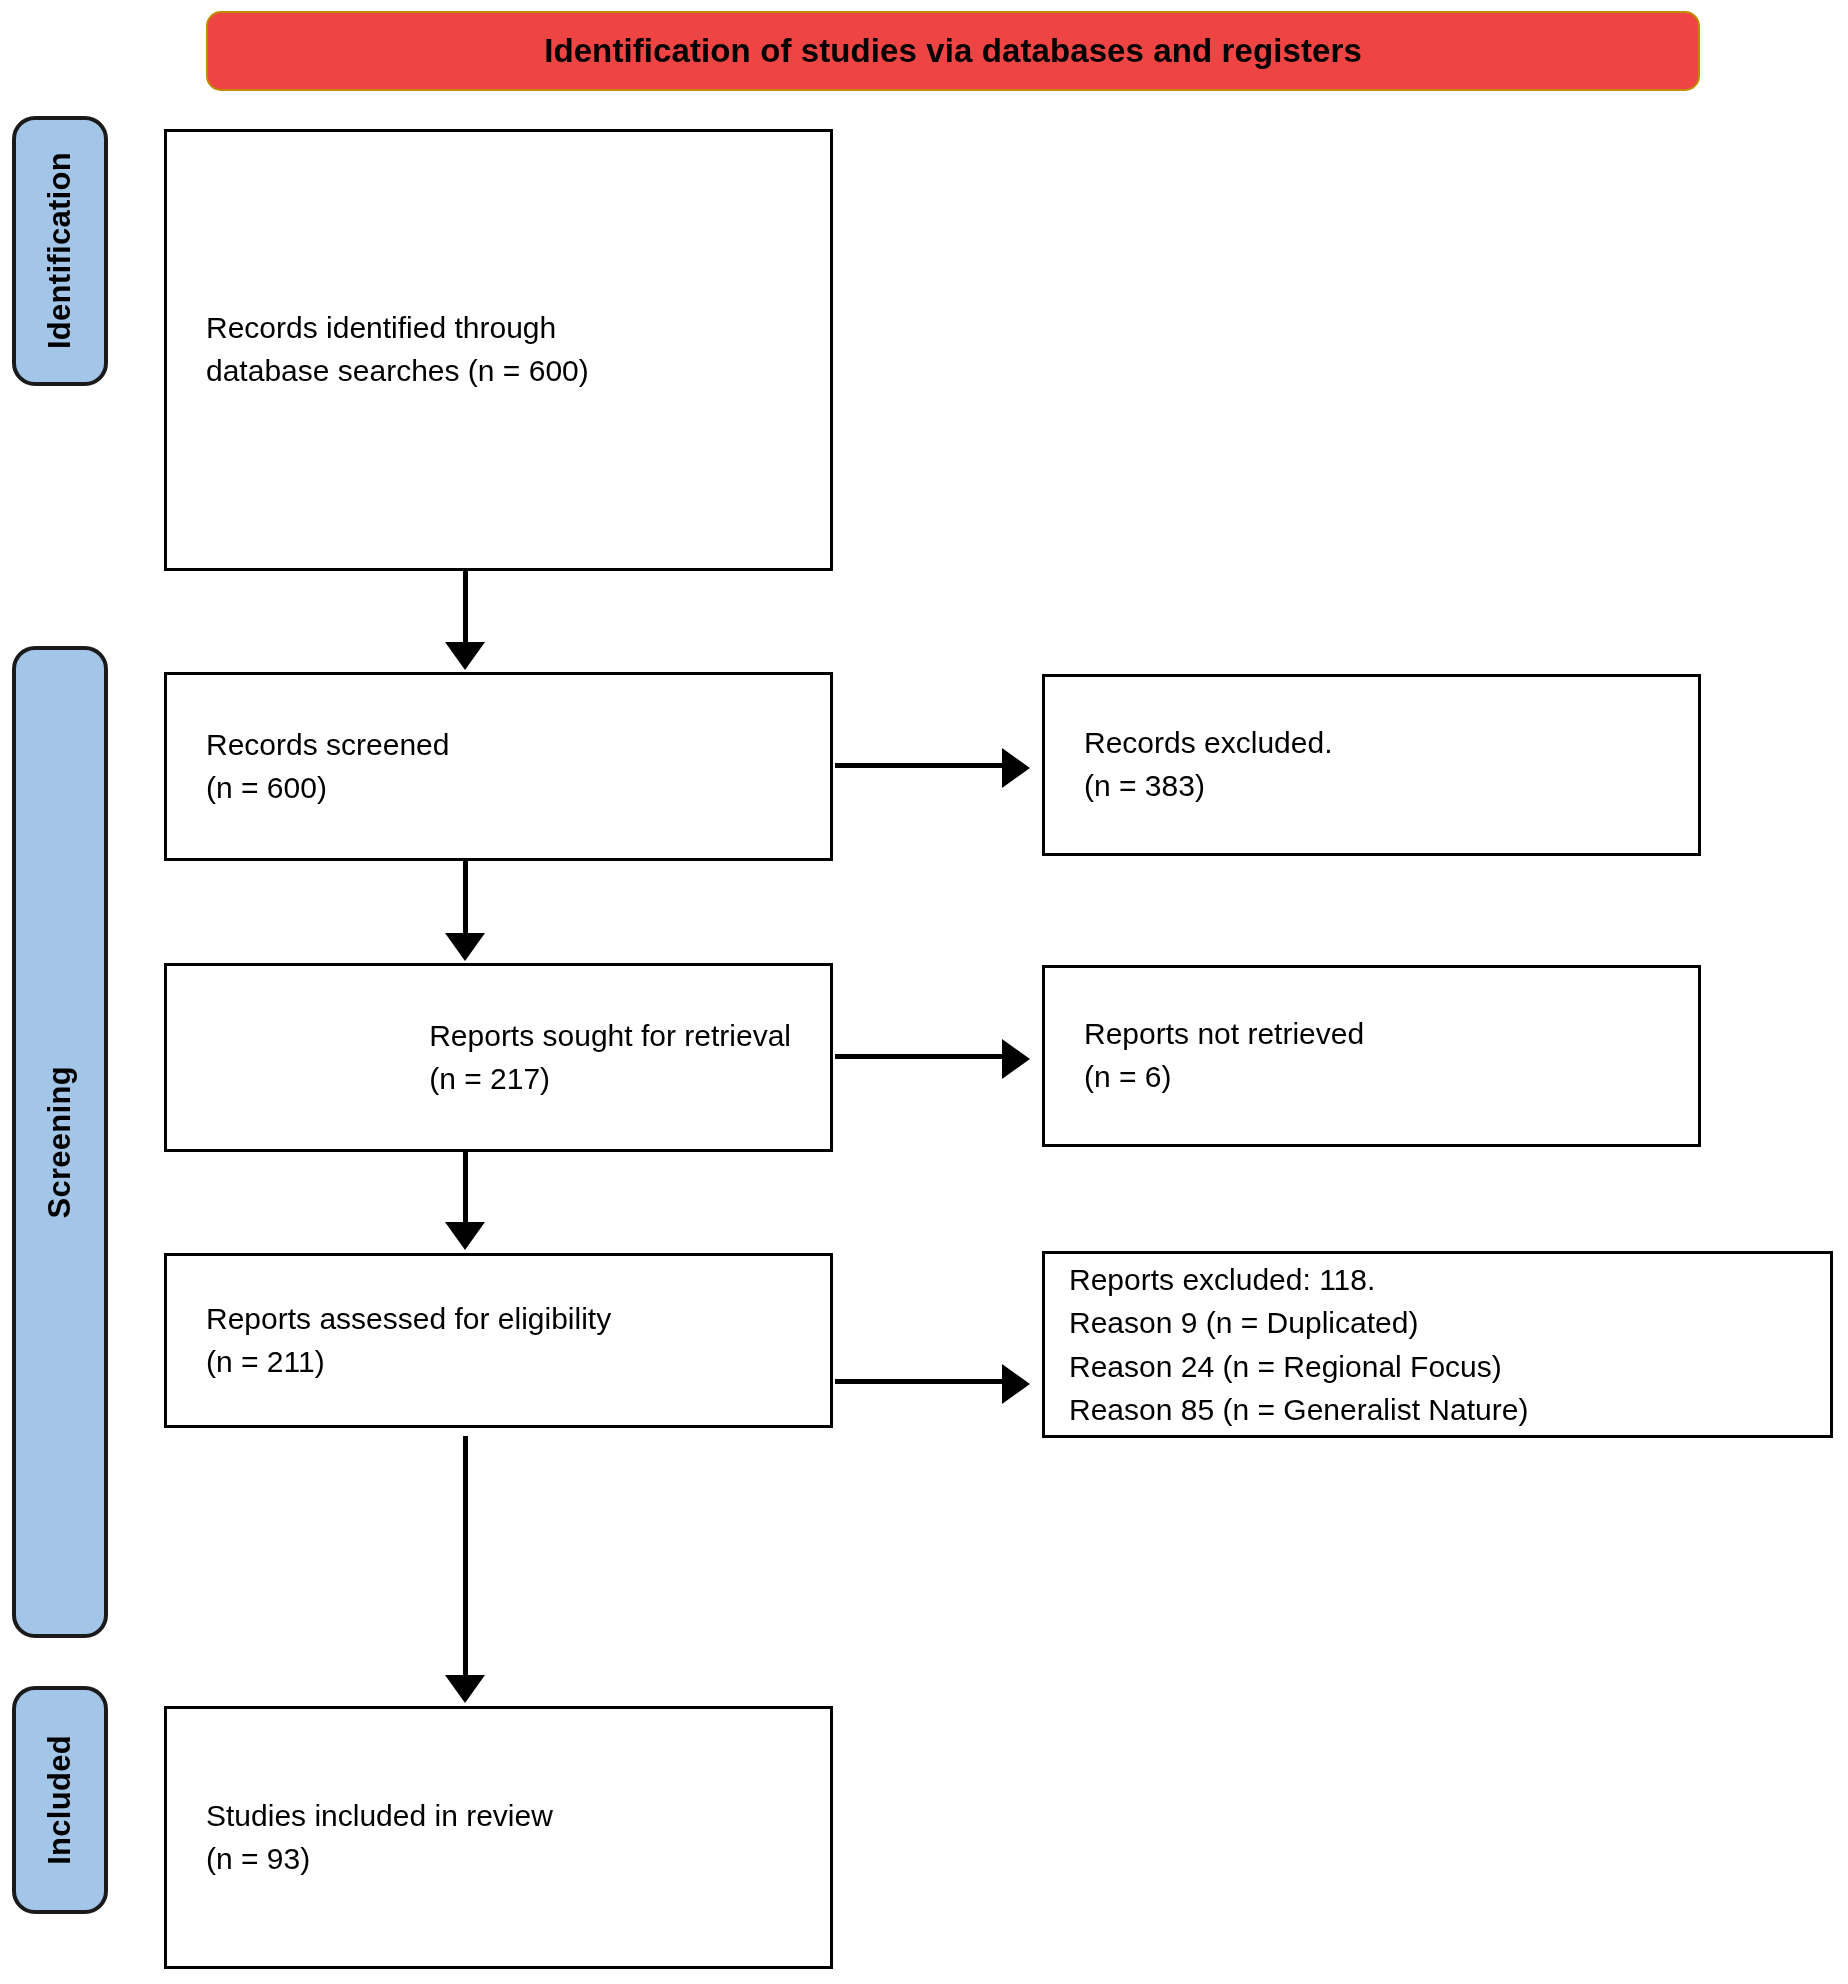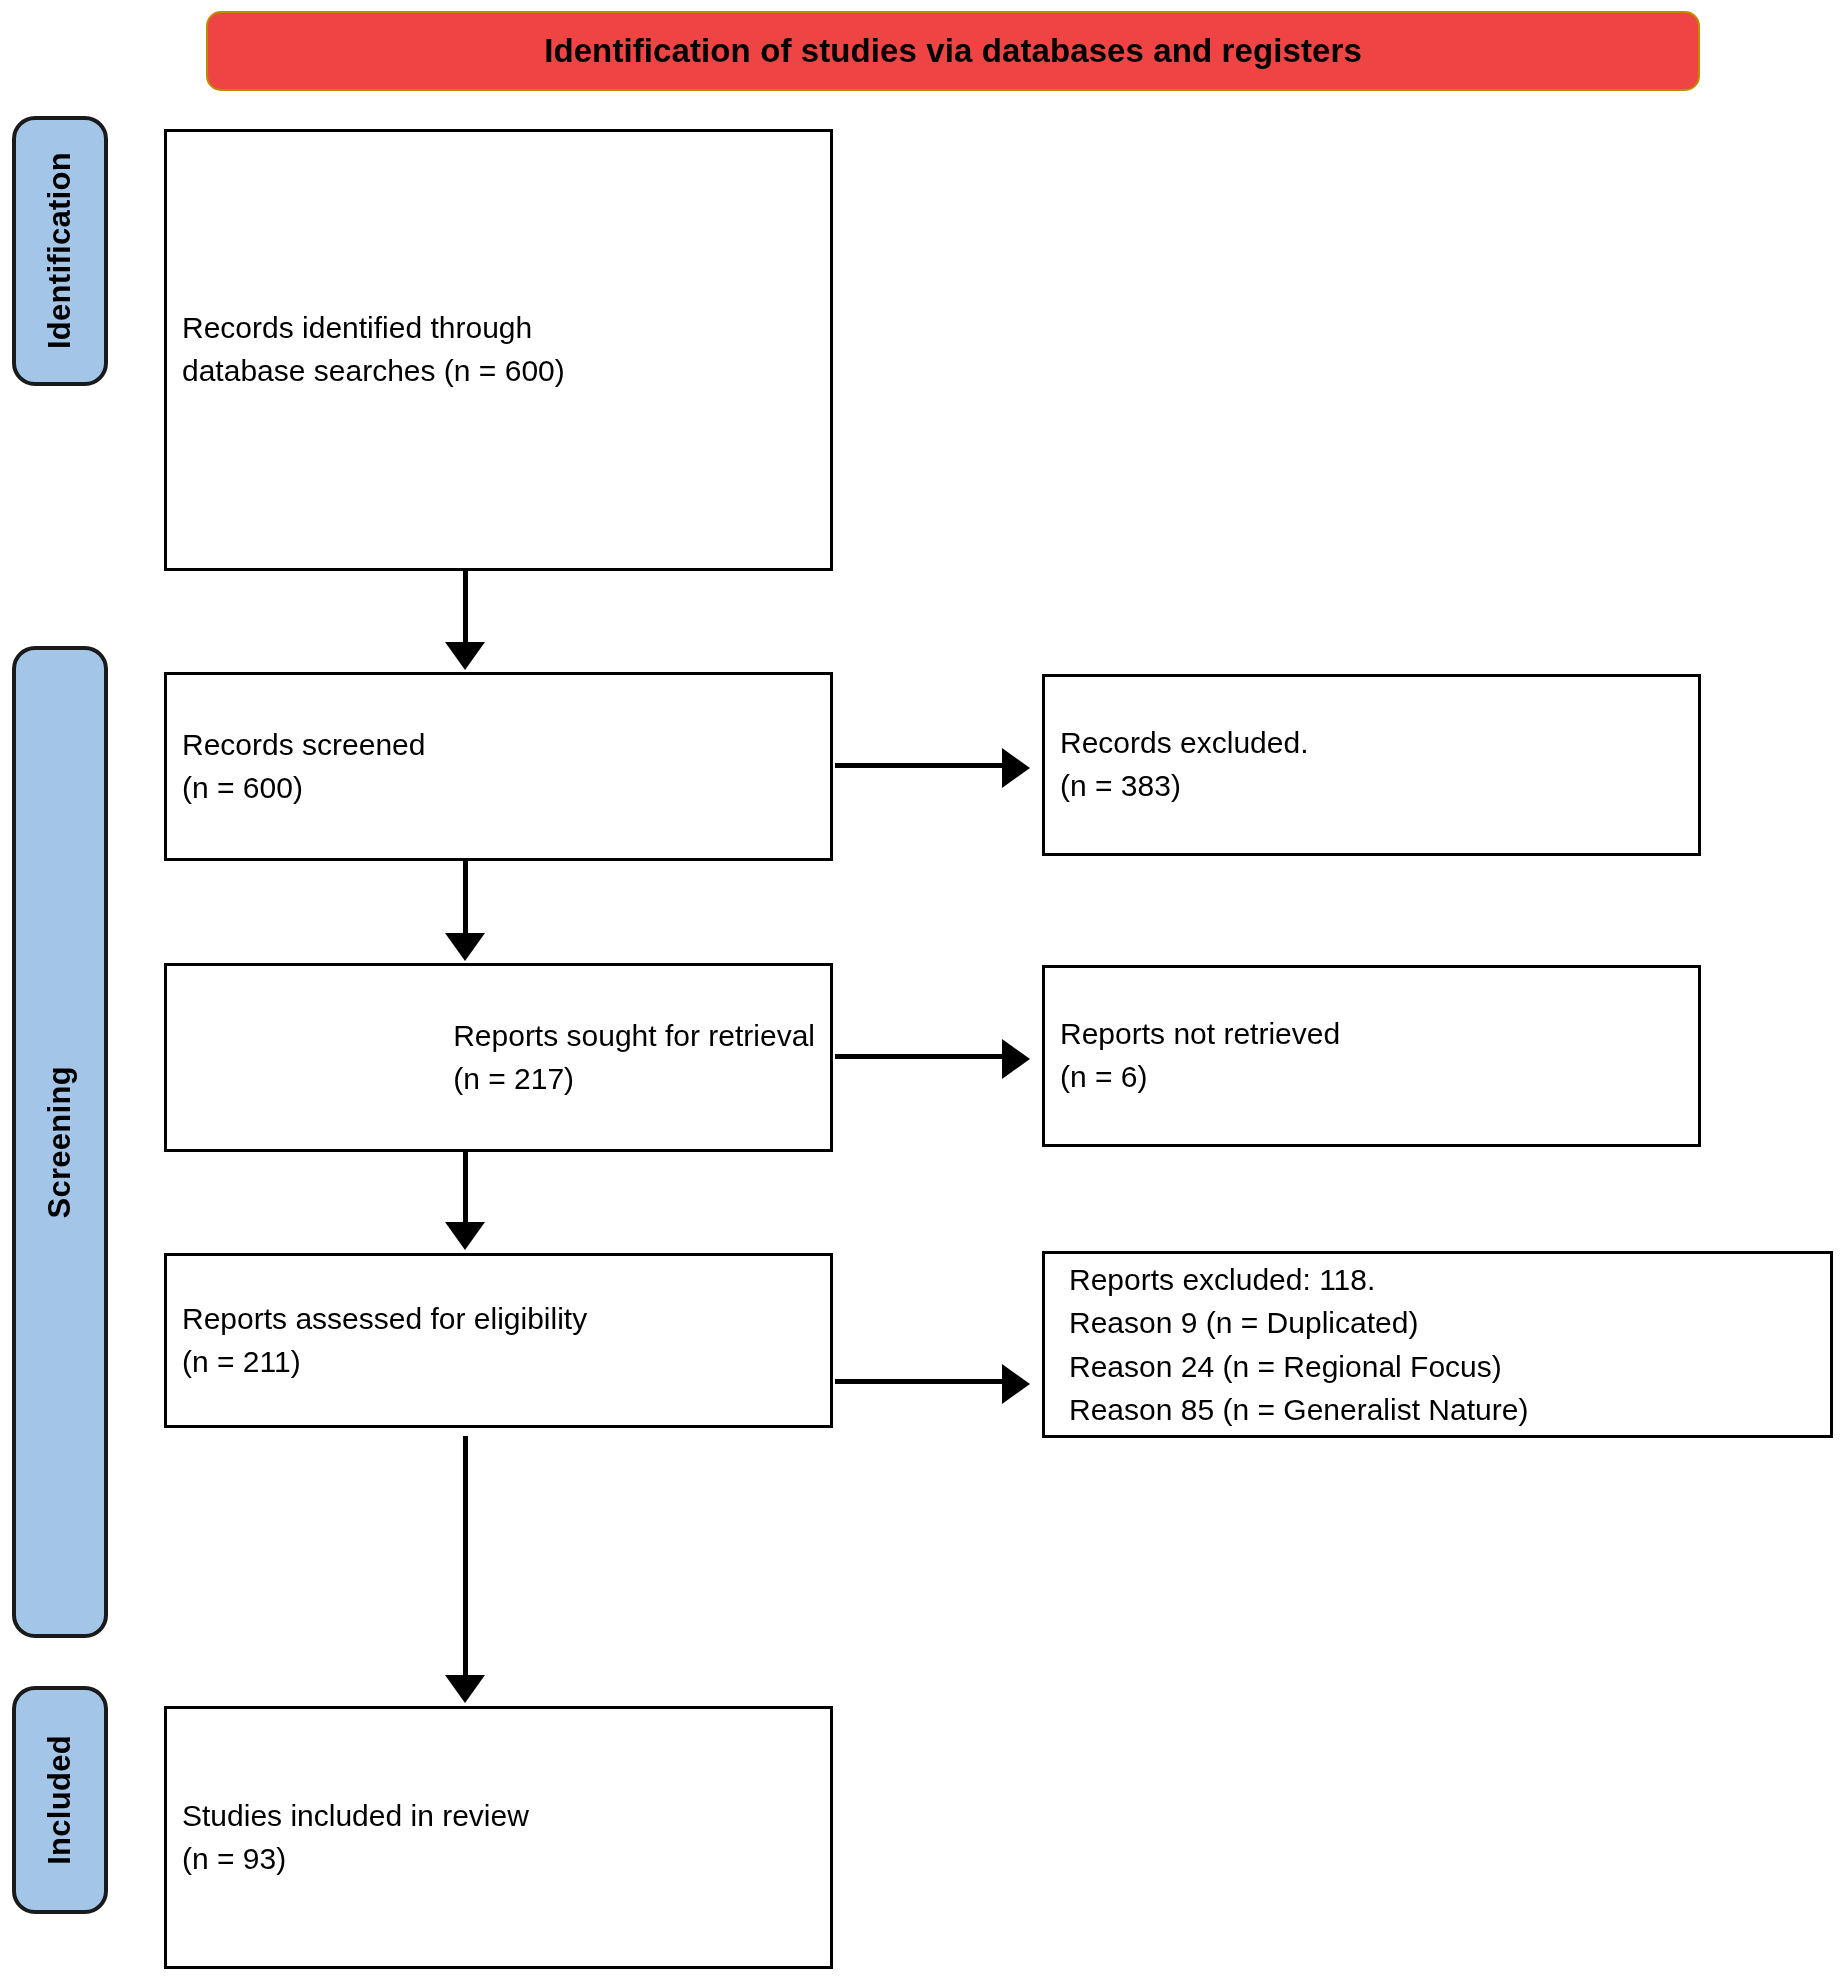--- a/index.html
+++ b/index.html
@@ -70,21 +70,21 @@
 
   
   .box {
     position: absolute;
     background: #ffffff;
     border: 3.4px solid #000000;
     box-sizing: border-box;
     display: flex;
     flex-direction: column;
     justify-content: center;
-    padding: 0 15px;
+    padding: 0 39px;
   }
   .box-text {
     font-size: 30px;
     line-height: 1.42;
     color: #000000;
     white-space: pre-line;
   }
   .box-text.reasons {
     line-height: 1.44;
   }

